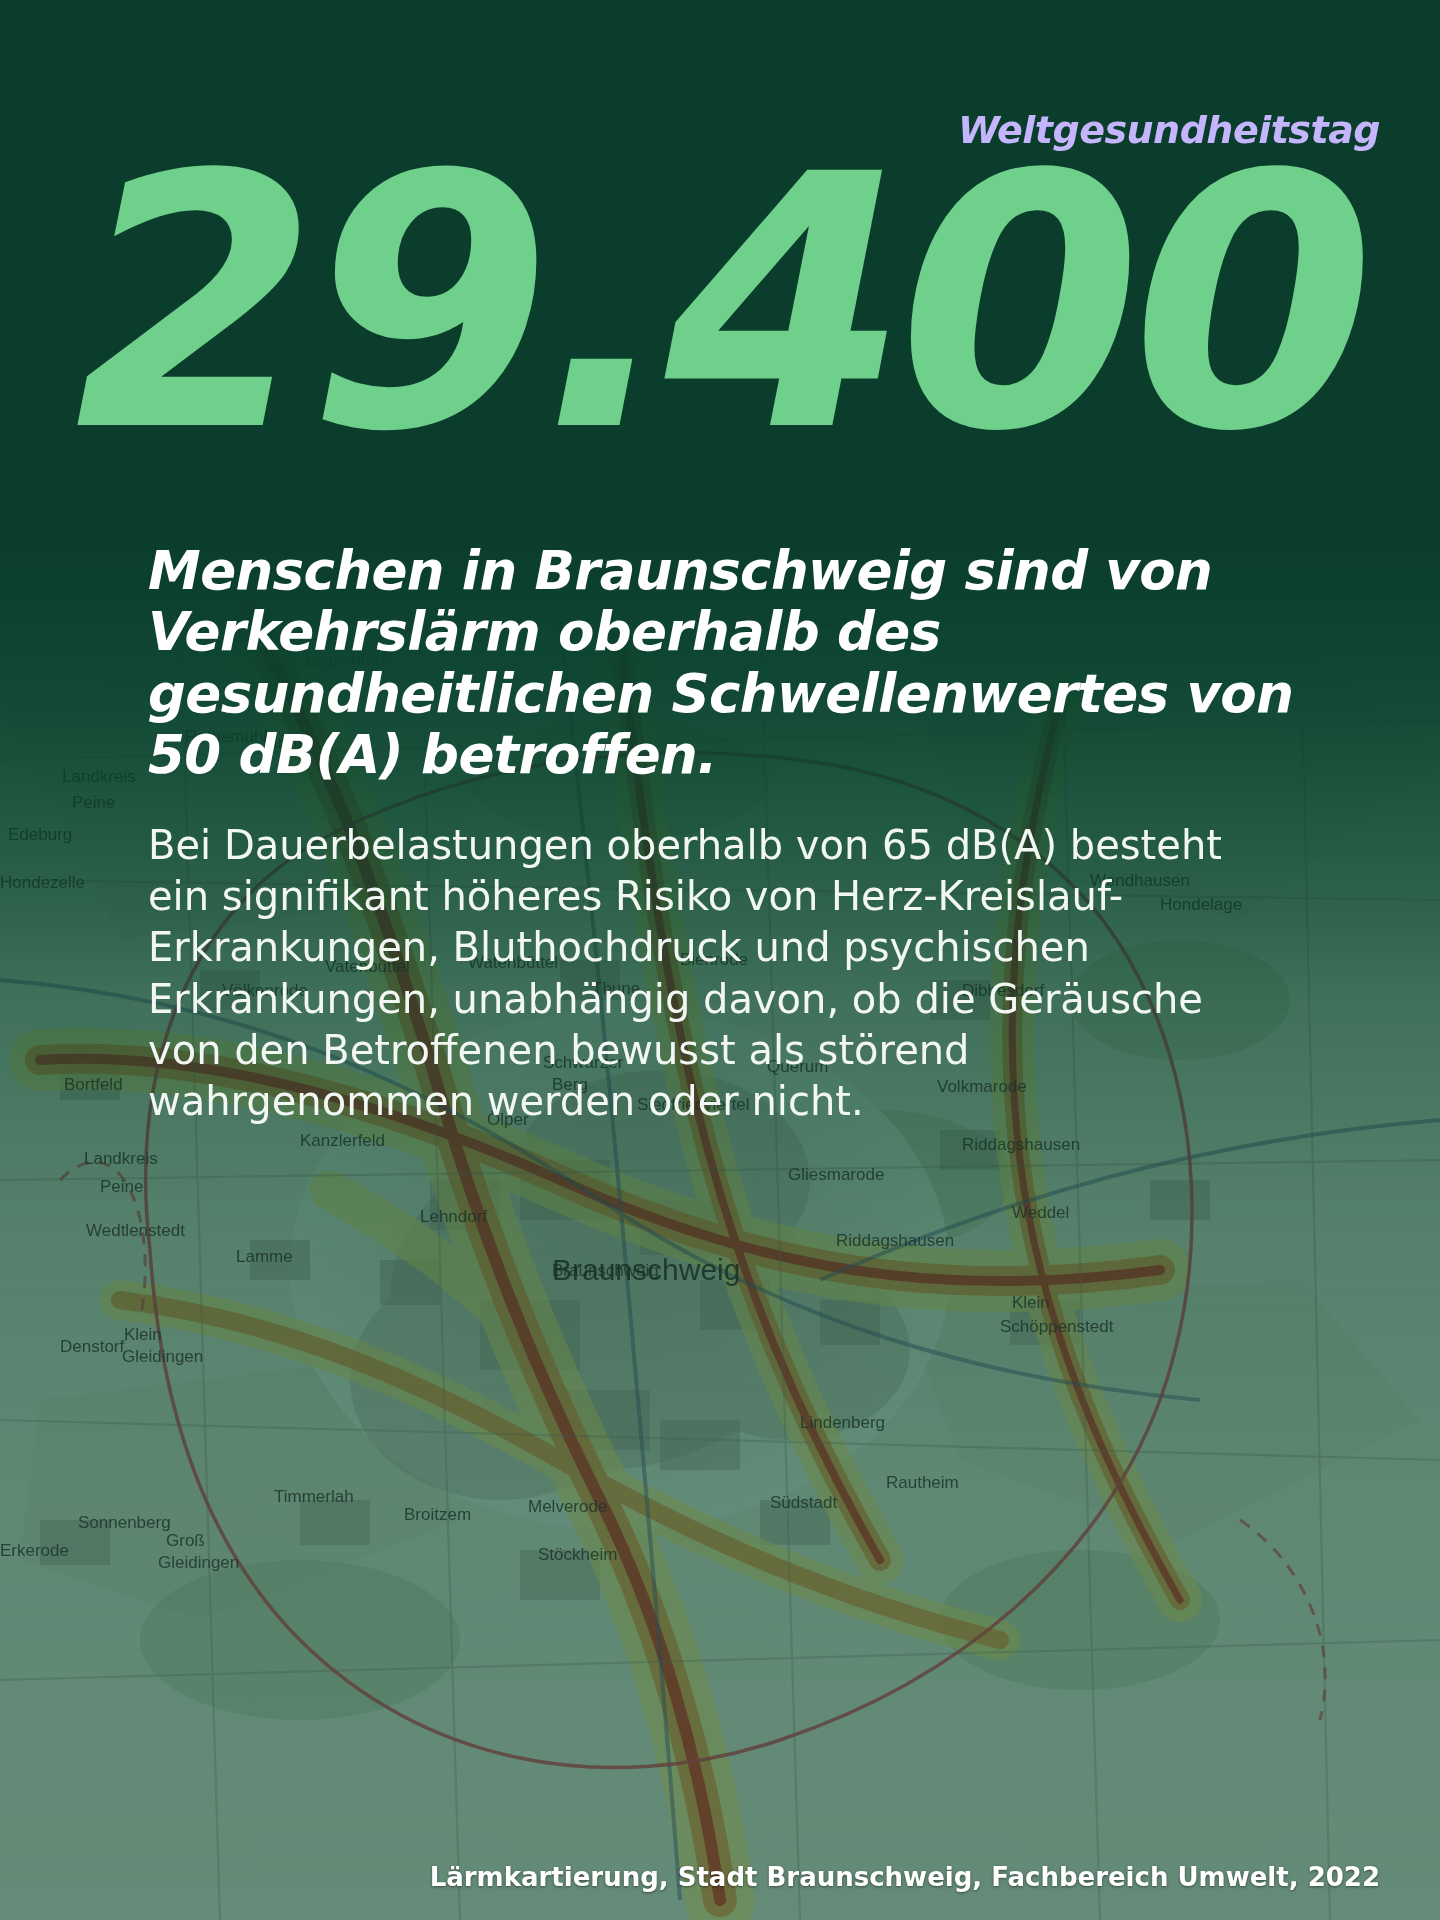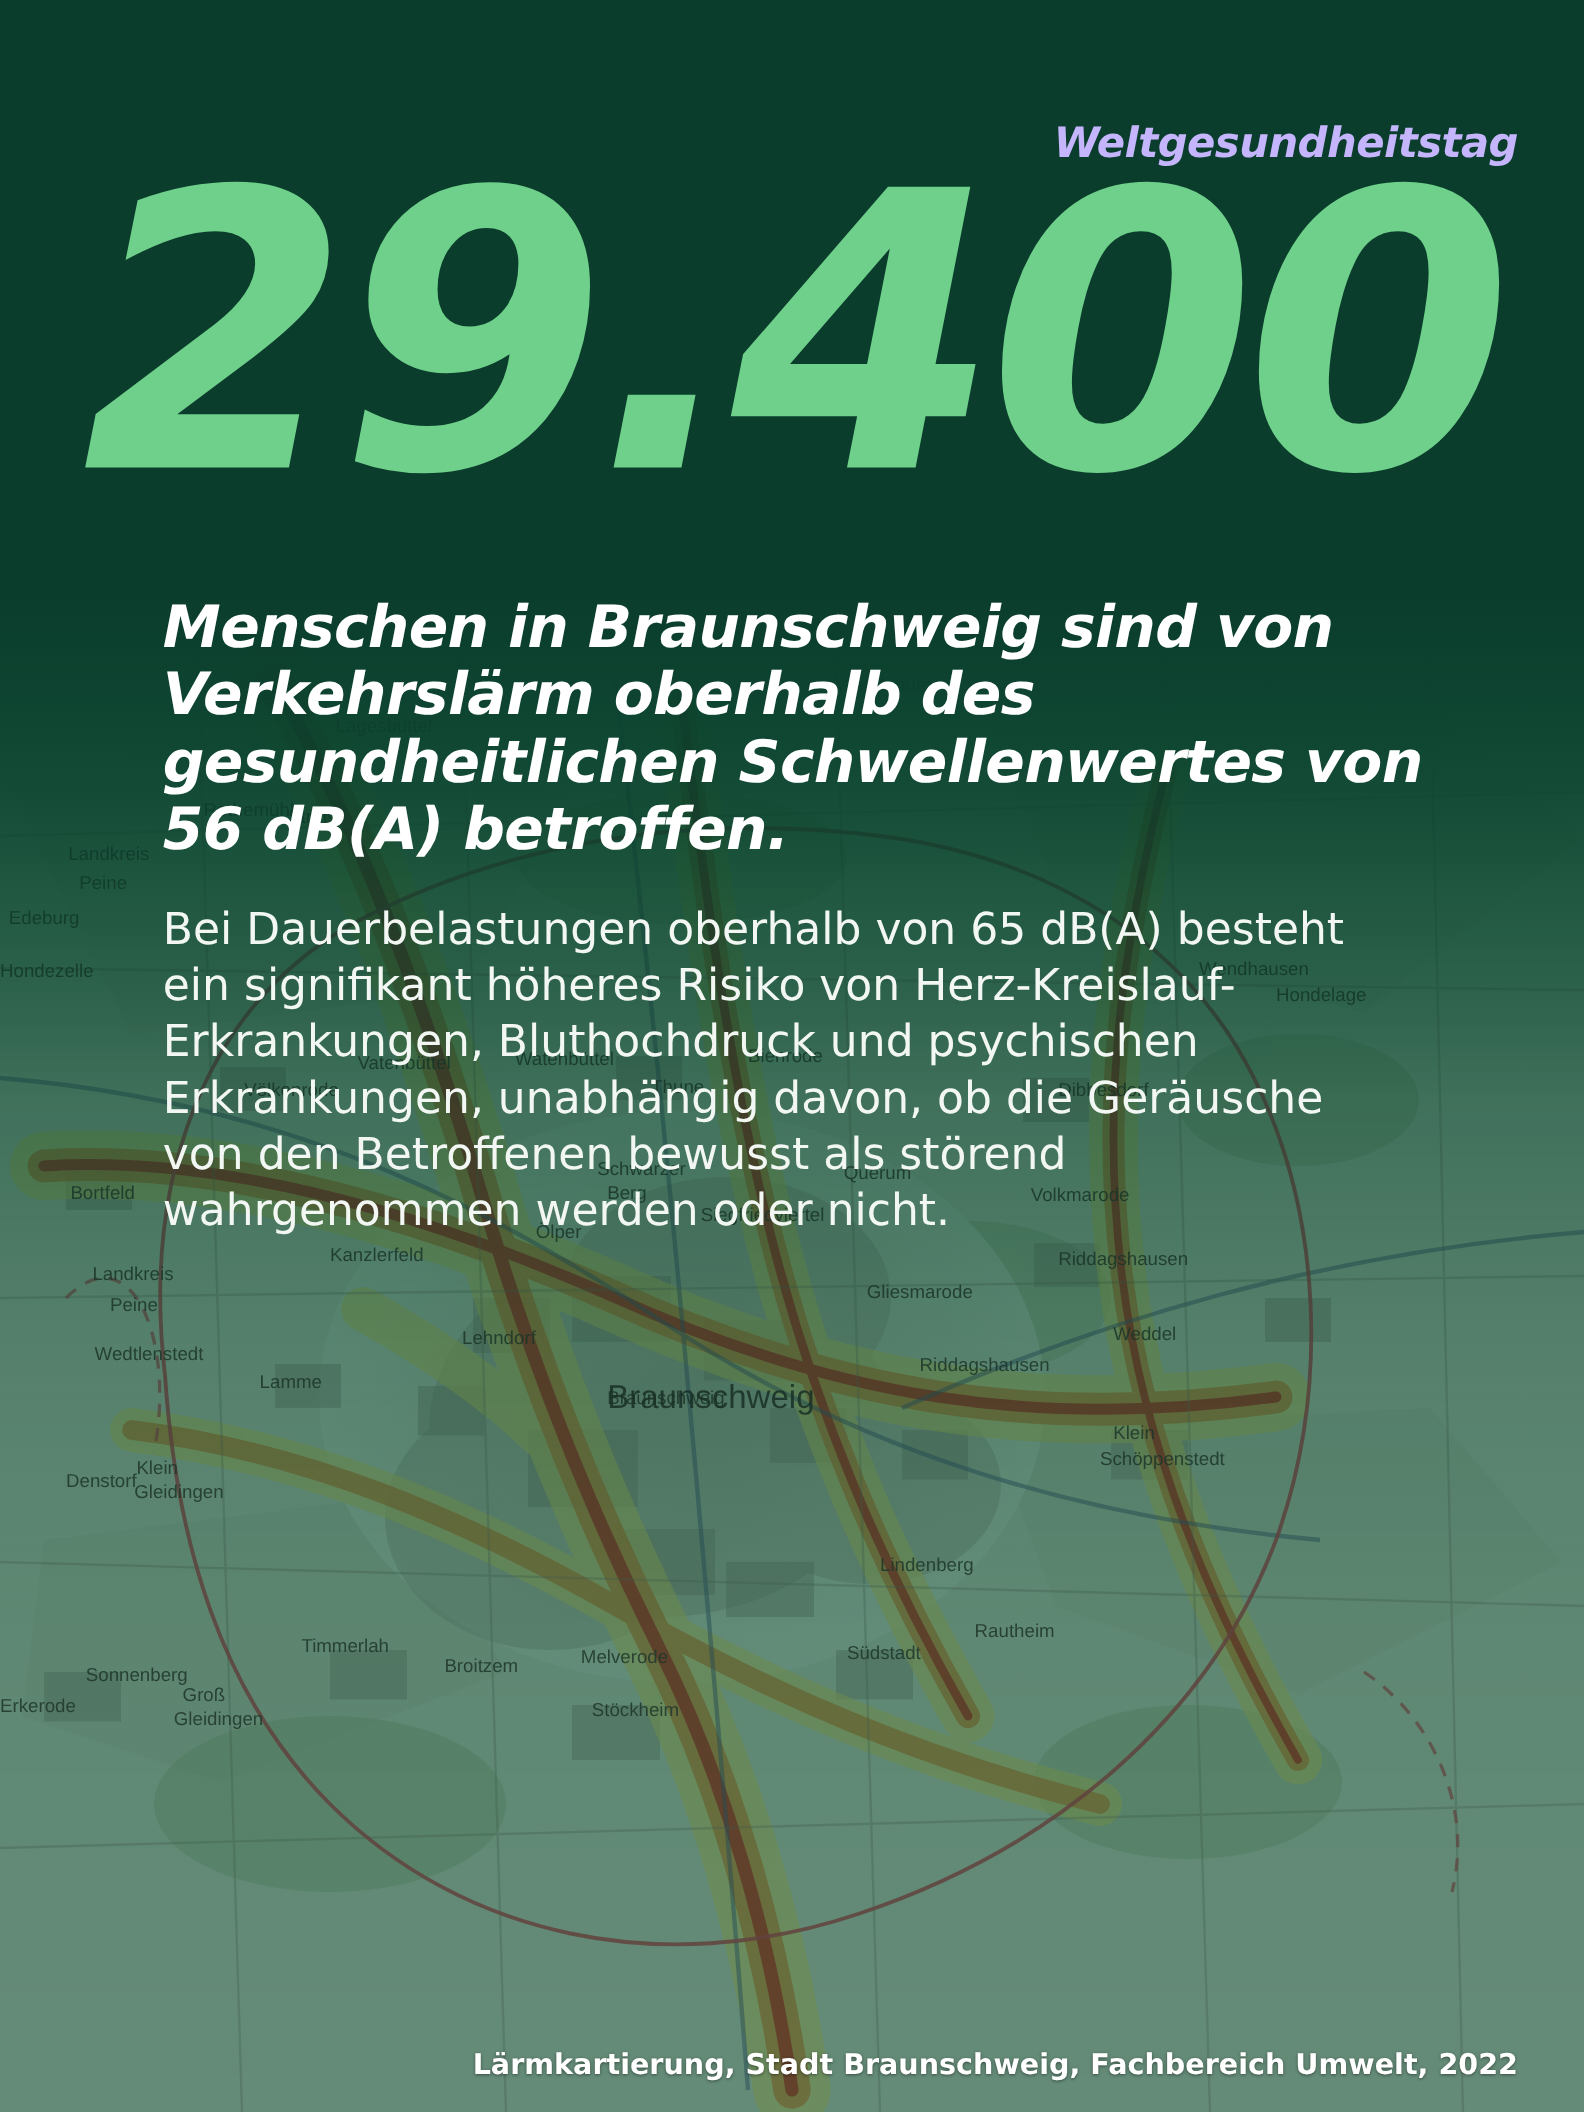--- a/index.html
+++ b/index.html
@@ -329,20 +329,20 @@
 
   <div class="map-tint"></div>
   <div class="map-tint2"></div>
 
   <div class="content">
 
     <div class="eyebrow">Weltgesundheitstag</div>
 
     <div class="bignum">29.400</div>
 
-    <div class="headline">Menschen in Braunschweig sind von Verkehrslärm oberhalb des gesundheitlichen Schwellenwertes von 56 dB(A) betroffen.</div>
+    <div class="headline">Menschen in Braunschweig sind von Verkehrslärm oberhalb des gesundheitlichen Schwellenwertes von 50 dB(A) betroffen.</div>
 
     <div class="bodytext">Bei Dauerbelastungen oberhalb von 65 dB(A) besteht ein signifikant höheres Risiko von Herz-Kreislauf-Erkrankungen, Bluthochdruck und psychischen Erkrankungen, unabhängig davon, ob die Geräusche von den Betroffenen bewusst als störend wahrgenommen werden oder nicht.</div>
 
     <div class="source">Lärmkartierung, Stadt Braunschweig, Fachbereich Umwelt, 2022</div>
   </div>
 
 </div>
 
 </body></html>

